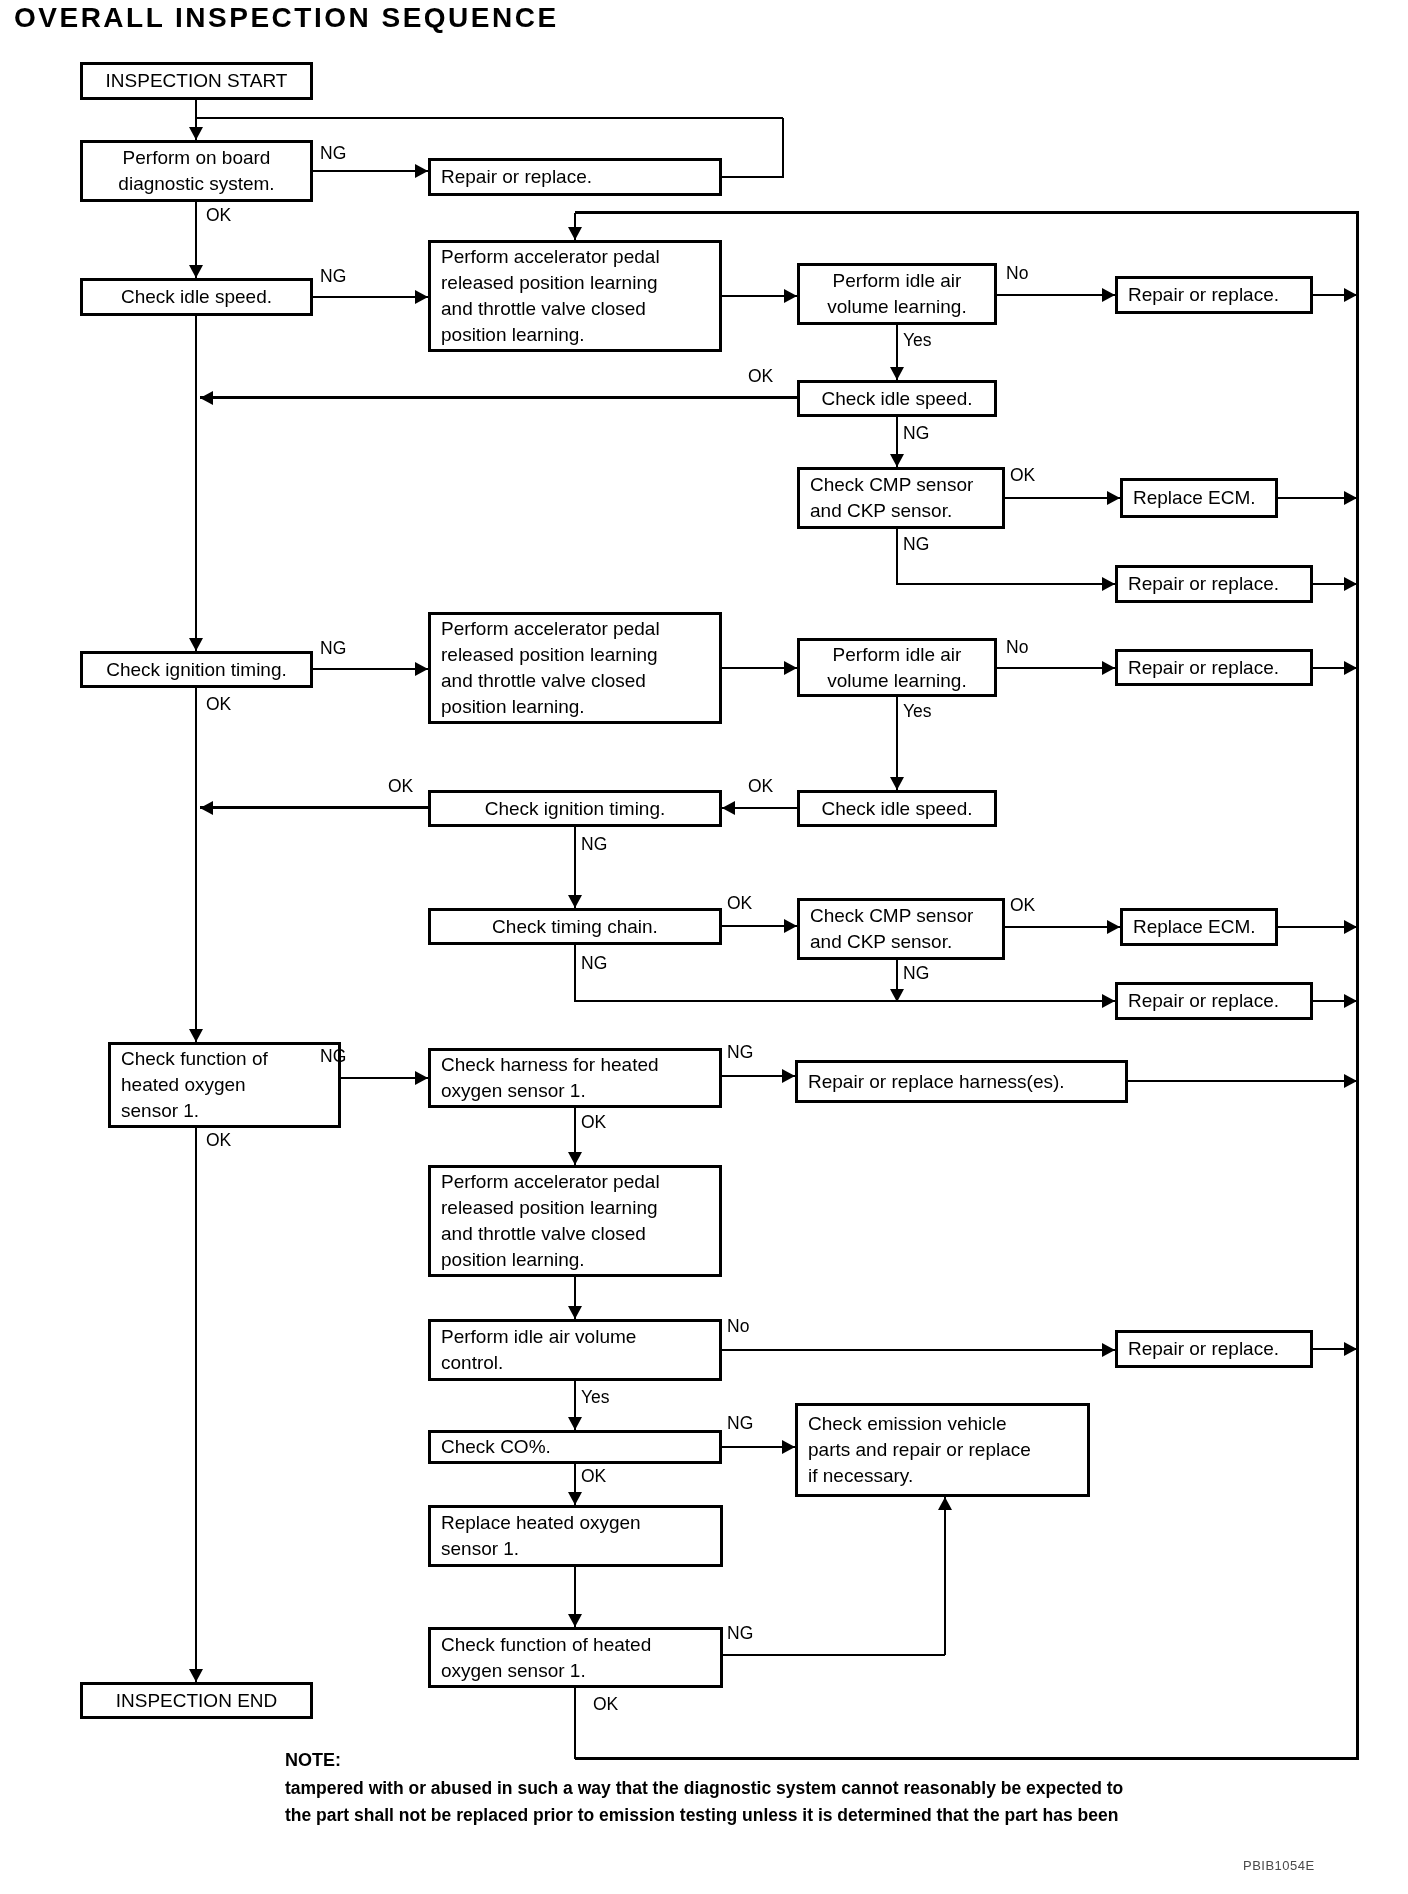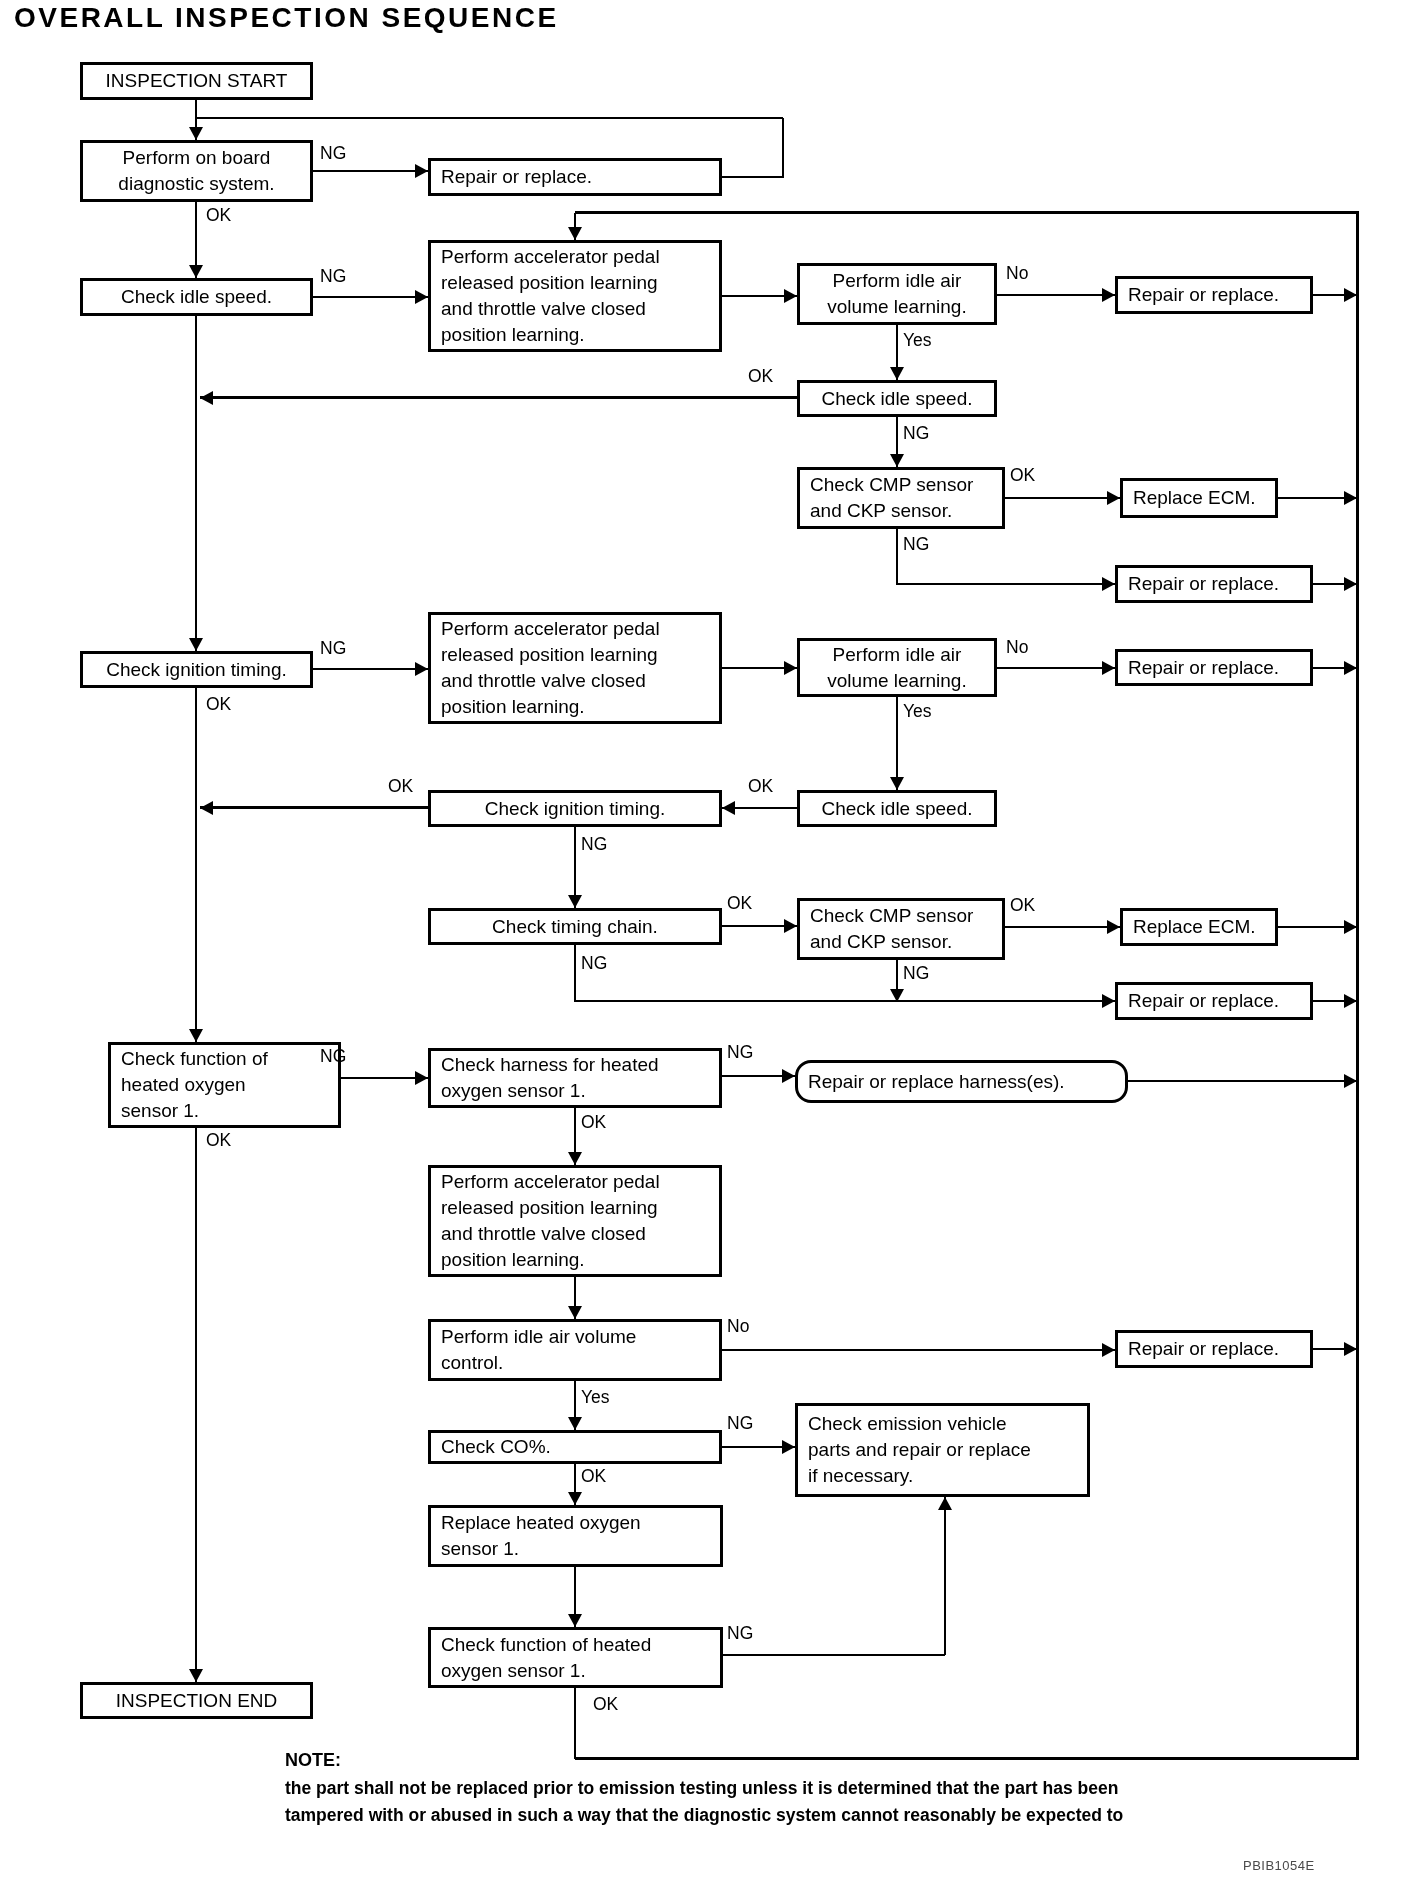--- a/index.html
+++ b/index.html
@@ -203,21 +203,21 @@
       </div>
       <div class="node" style="left: 80px; top: 1042px; width: 233px; height: 86px; margin-left: 28px;">
         <div>Check function of</div>
         <div>heated oxygen</div>
         <div>sensor 1.</div>
       </div>
       <div class="node" style="left: 428px; top: 1048px; width: 294px; height: 60px;">
         <div>Check harness for heated</div>
         <div>oxygen sensor 1.</div>
       </div>
-      <div class="node" style="left: 795px; top: 1060px; width: 333px; height: 43px; border-radius: 16px;">
+      <div class="node" style="left: 795px; top: 1060px; width: 333px; height: 43px;">
         <div>Repair or replace harness(es).</div>
       </div>
       <div class="node" style="left: 428px; top: 1165px; width: 294px; height: 112px;">
         <div>Perform accelerator pedal</div>
         <div>released position learning</div>
         <div>and throttle valve closed</div>
         <div>position learning.</div>
       </div>
       <div class="node" style="left: 428px; top: 1319px; width: 294px; height: 62px;">
         <div>Perform idle air volume</div>
@@ -271,17 +271,17 @@
       <div class="lbl" style="left: 581px; top: 1112px;">OK</div>
       <div class="lbl" style="left: 727px; top: 1316px;">No</div>
       <div class="lbl" style="left: 581px; top: 1387px;">Yes</div>
       <div class="lbl" style="left: 727px; top: 1413px;">NG</div>
       <div class="lbl" style="left: 581px; top: 1466px;">OK</div>
       <div class="lbl" style="left: 727px; top: 1623px;">NG</div>
       <div class="lbl" style="left: 593px; top: 1694px;">OK</div>
     </div>
   <div id="note">
     <div id="note-heading">NOTE:</div>
+    <div class="note-line">tampered with or abused in such a way that the diagnostic system cannot reasonably be expected to</div>
     <div class="note-line">the part shall not be replaced prior to emission testing unless it is determined that the part has been</div>
-    <div class="note-line">tampered with or abused in such a way that the diagnostic system cannot reasonably be expected to</div>
   </div>
   <div id="figure-code">PBIB1054E</div>
 </div>
 
 </body></html>

